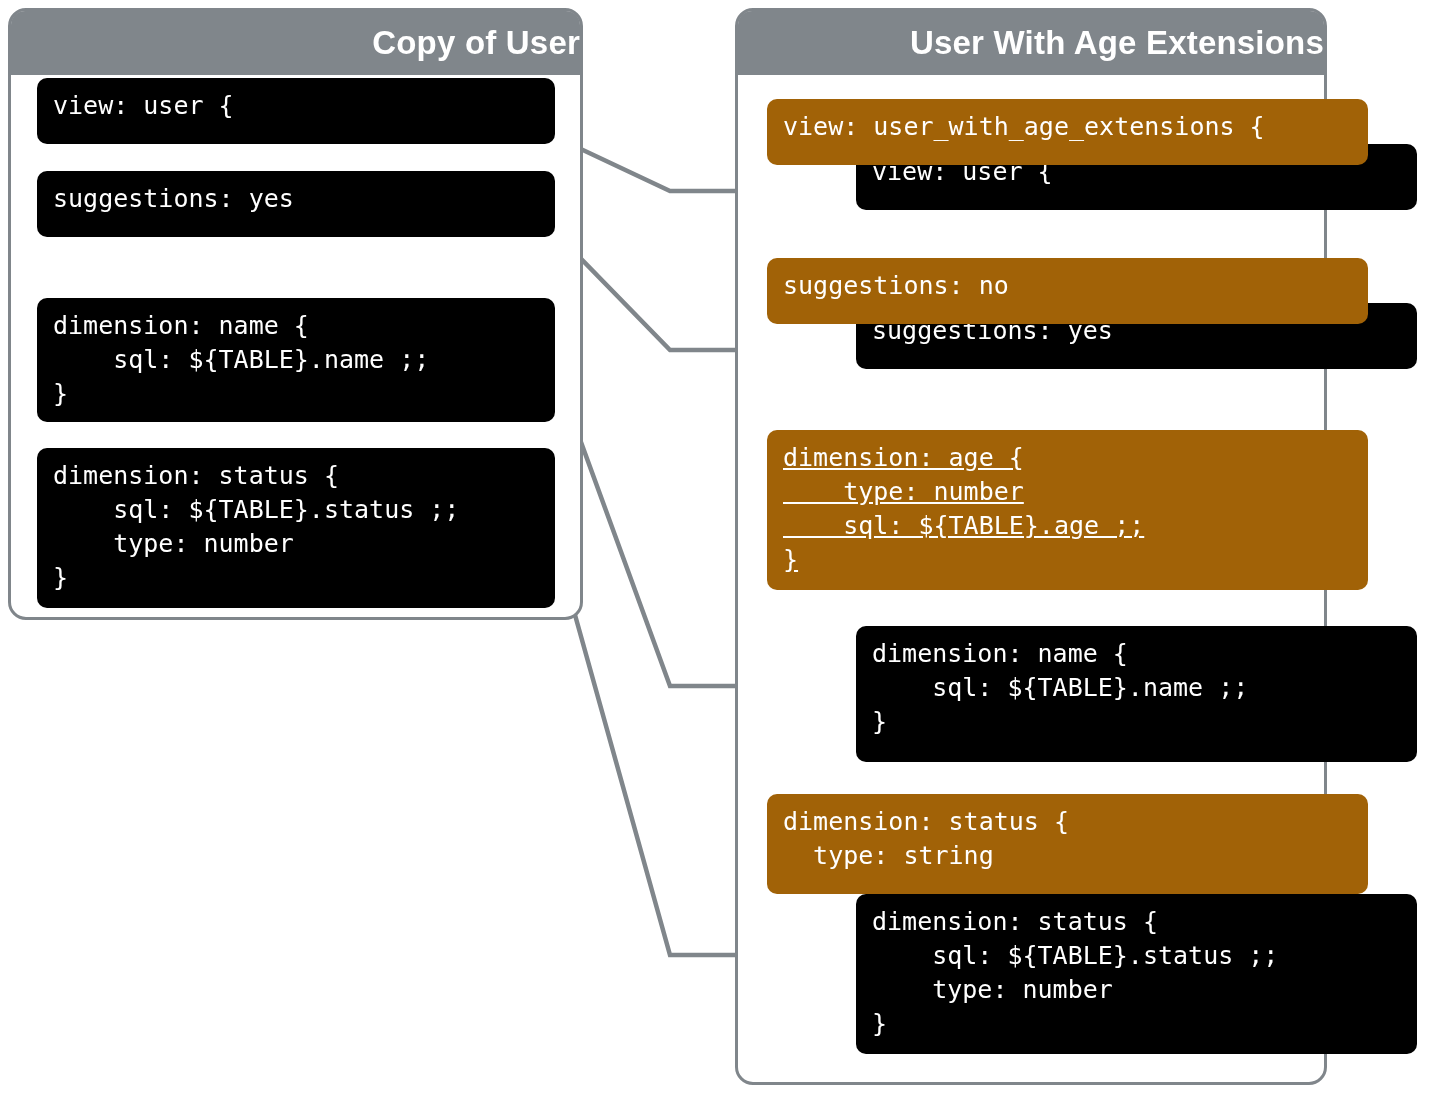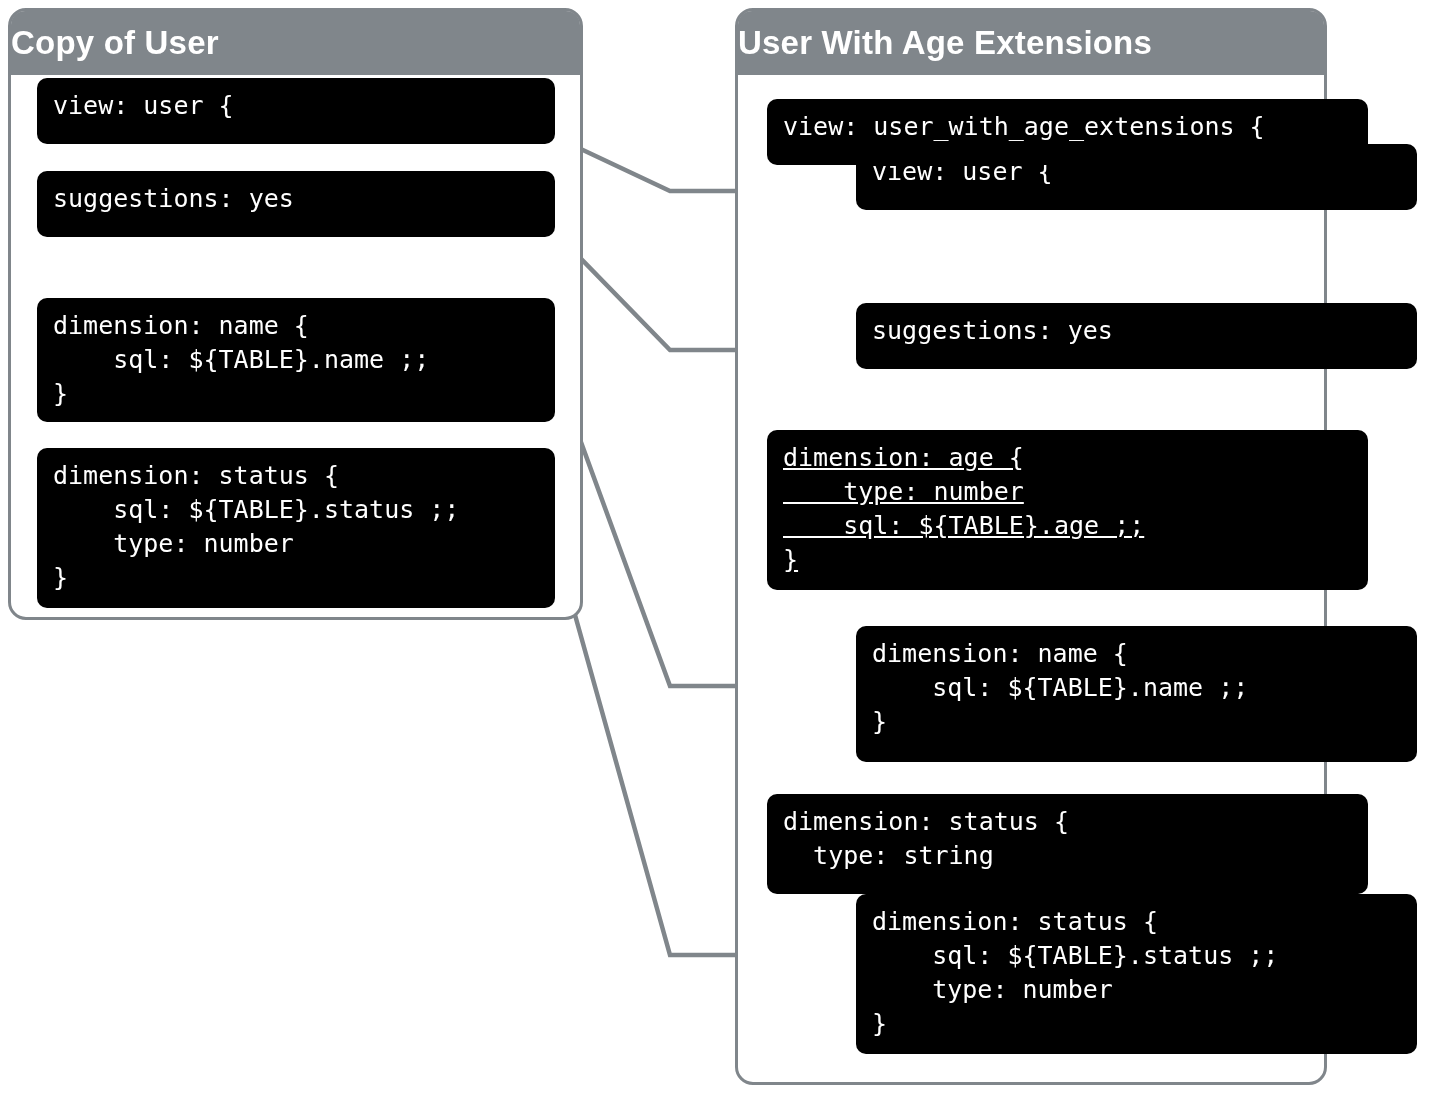--- a/index.html
+++ b/index.html
@@ -19,21 +19,21 @@
     border:3px solid #80868B;
     border-radius:18px;
     box-sizing:border-box;
     z-index:10;
   }
   .panel-header{
     background:#80868B;
     color:#ffffff;
     font-size:33px;
     font-weight:bold;
-    text-align:left;
+    text-align:right;
     line-height:1;
     padding:15px 0 16px 0;
     border-radius:14px 14px 0 0;
     letter-spacing:.2px;
   }
   .panel-body{position:relative;}
 
   
   .code{
     position:absolute;
@@ -41,21 +41,21 @@
     border-radius:10px;
     color:#ffffff;
     font-family:"DejaVu Sans Mono","Liberation Mono",monospace;
     font-size:25px;
     line-height:34px;
     white-space:pre;
     padding:11px 16px;
     letter-spacing:0px;
   }
   .code.dark{background:#000000;}
-  .code.light{background:#000000;}
+  .code.light{background:#a16207;}
 
   .code.z-top{z-index:3;}
   .code.z-bot{z-index:2;}
 
   
   #leftPanel{left:8px;top:8px;width:575px;height:612px;}
   #rightPanel{left:735px;top:8px;width:592px;height:1077px;}
 
   #leftBody{position:absolute;left:0;top:66px;width:100%;height:546px;}
   #rightBody{position:absolute;left:0;top:66px;width:100%;height:1011px;}
@@ -99,20 +99,21 @@
     </div>
   </div>
 
   <div class="panel" id="rightPanel">
     <div class="panel-header">User With Age Extensions</div>
     <div class="panel-body" id="rightBody">
 
       <div class="code light z-top" style="left:29px; top:22px; width:601px; height:66px;">view: user_with_age_extensions {</div>
       <div class="code dark z-bot" style="left:118px; top:67px; width:561px; height:66px;">view: user {</div>
 
+      <div class="code light z-top" style="left:29px; top:181px; width:601px; height:66px;">suggestions: no</div>
       <div class="code dark z-bot" style="left:118px; top:226px; width:561px; height:66px;">suggestions: yes</div>
 
       <div class="code light z-top" style="left:29px; top:353px; width:601px; height:160px;text-decoration:underline;">dimension: age {
     type: number
     sql: ${TABLE}.age ;;
 }</div>
 
       <div class="code dark z-bot" style="left:118px; top:549px; width:561px; height:136px;">dimension: name {
     sql: ${TABLE}.name ;;
 }</div>

